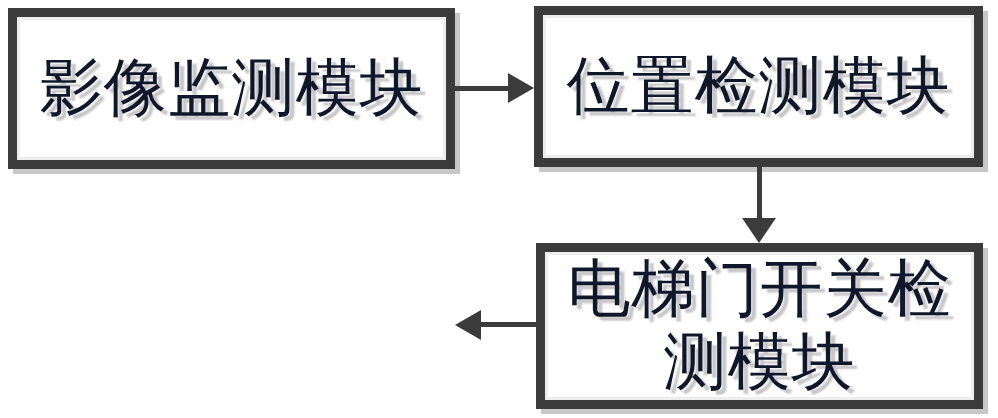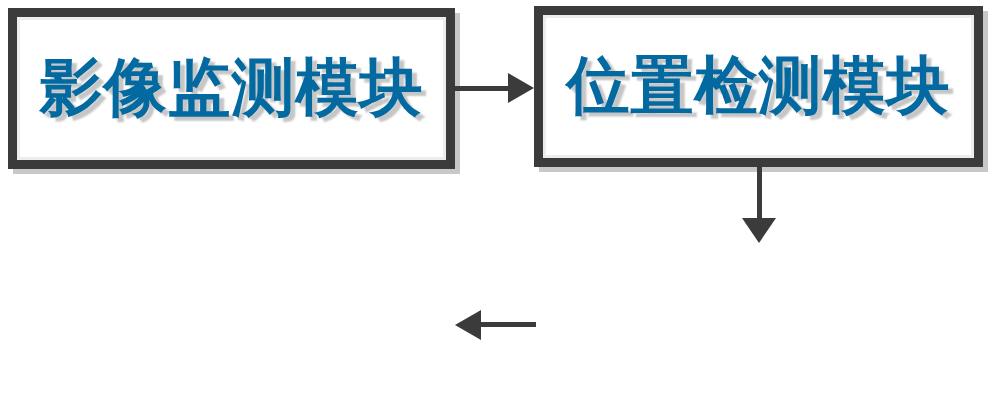--- a/index.html
+++ b/index.html
@@ -21,22 +21,22 @@
     border: 9px solid #3b3b3b;
     background: #ffffff;
     box-shadow: 5px 5px 0 0 #c8c8c8, inset 0 0 0 3px rgba(190,190,190,0.28);
     display: flex;
     align-items: center;
     justify-content: center;
     text-align: center;
   }
   .node-label {
     font-size: 63px;
-    font-weight: bold;
-    color: #0369a1;
+    font-weight: normal;
+    color: #0f172a;
     line-height: 1.16;
     letter-spacing: 1px;
     text-shadow: 5px 4px 2px #c6c6c6;
     padding: 0 6px;
   }
   #node-image-monitoring   { left: 8px;   top: 8px;   width: 447px; height: 161px; }
   #node-position-detection { left: 534px; top: 6px;   width: 449px; height: 161px; }
   #node-door-detection     { left: 536px; top: 243px; width: 447px; height: 166px; }
   #node-info-sharing       { left: 8px;   top: 244px; width: 447px; height: 164px; }
 
@@ -74,20 +74,23 @@
 <div class="canvas">
 
   <div class="node" id="node-image-monitoring">
     <span class="node-label">影像监测模块</span>
   </div>
 
   <div class="node" id="node-position-detection">
     <span class="node-label">位置检测模块</span>
   </div>
 
+  <div class="node" id="node-door-detection">
+    <span class="node-label">电梯门开关检测模块</span>
+  </div>
 
 
   <div class="edge-line" id="edge1-line"></div>
   <div class="edge-head" id="edge1-head"></div>
 
   <div class="edge-line" id="edge2-line"></div>
   <div class="edge-head" id="edge2-head"></div>
 
   <div class="edge-line" id="edge3-line"></div>
   <div class="edge-head" id="edge3-head"></div>

